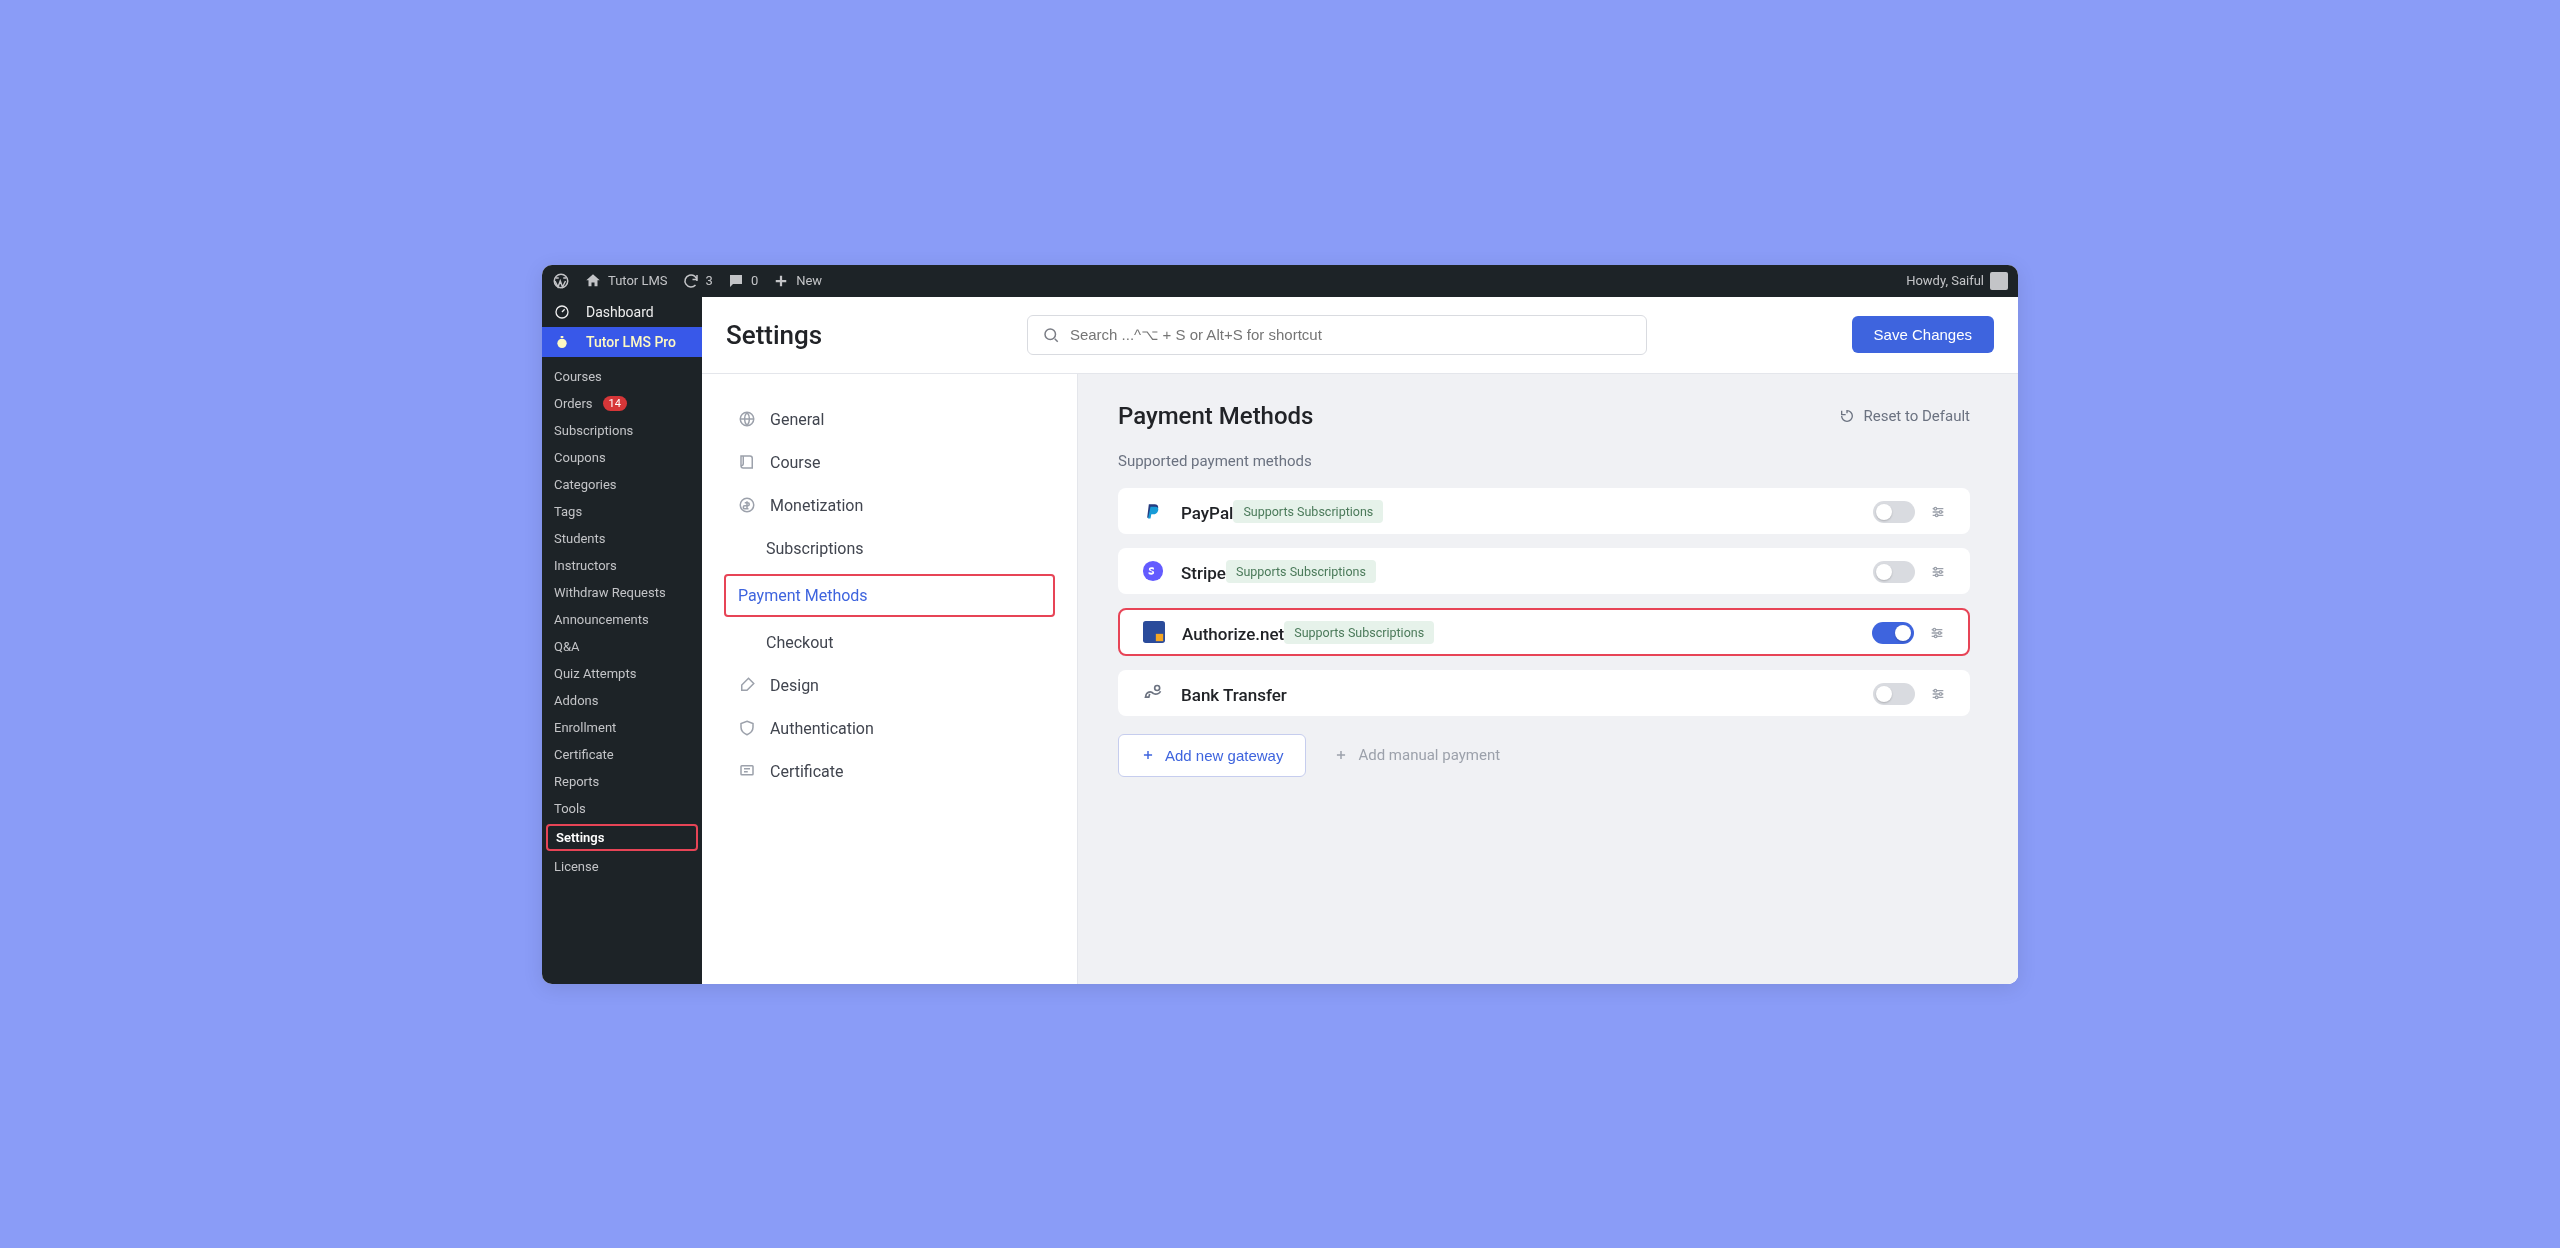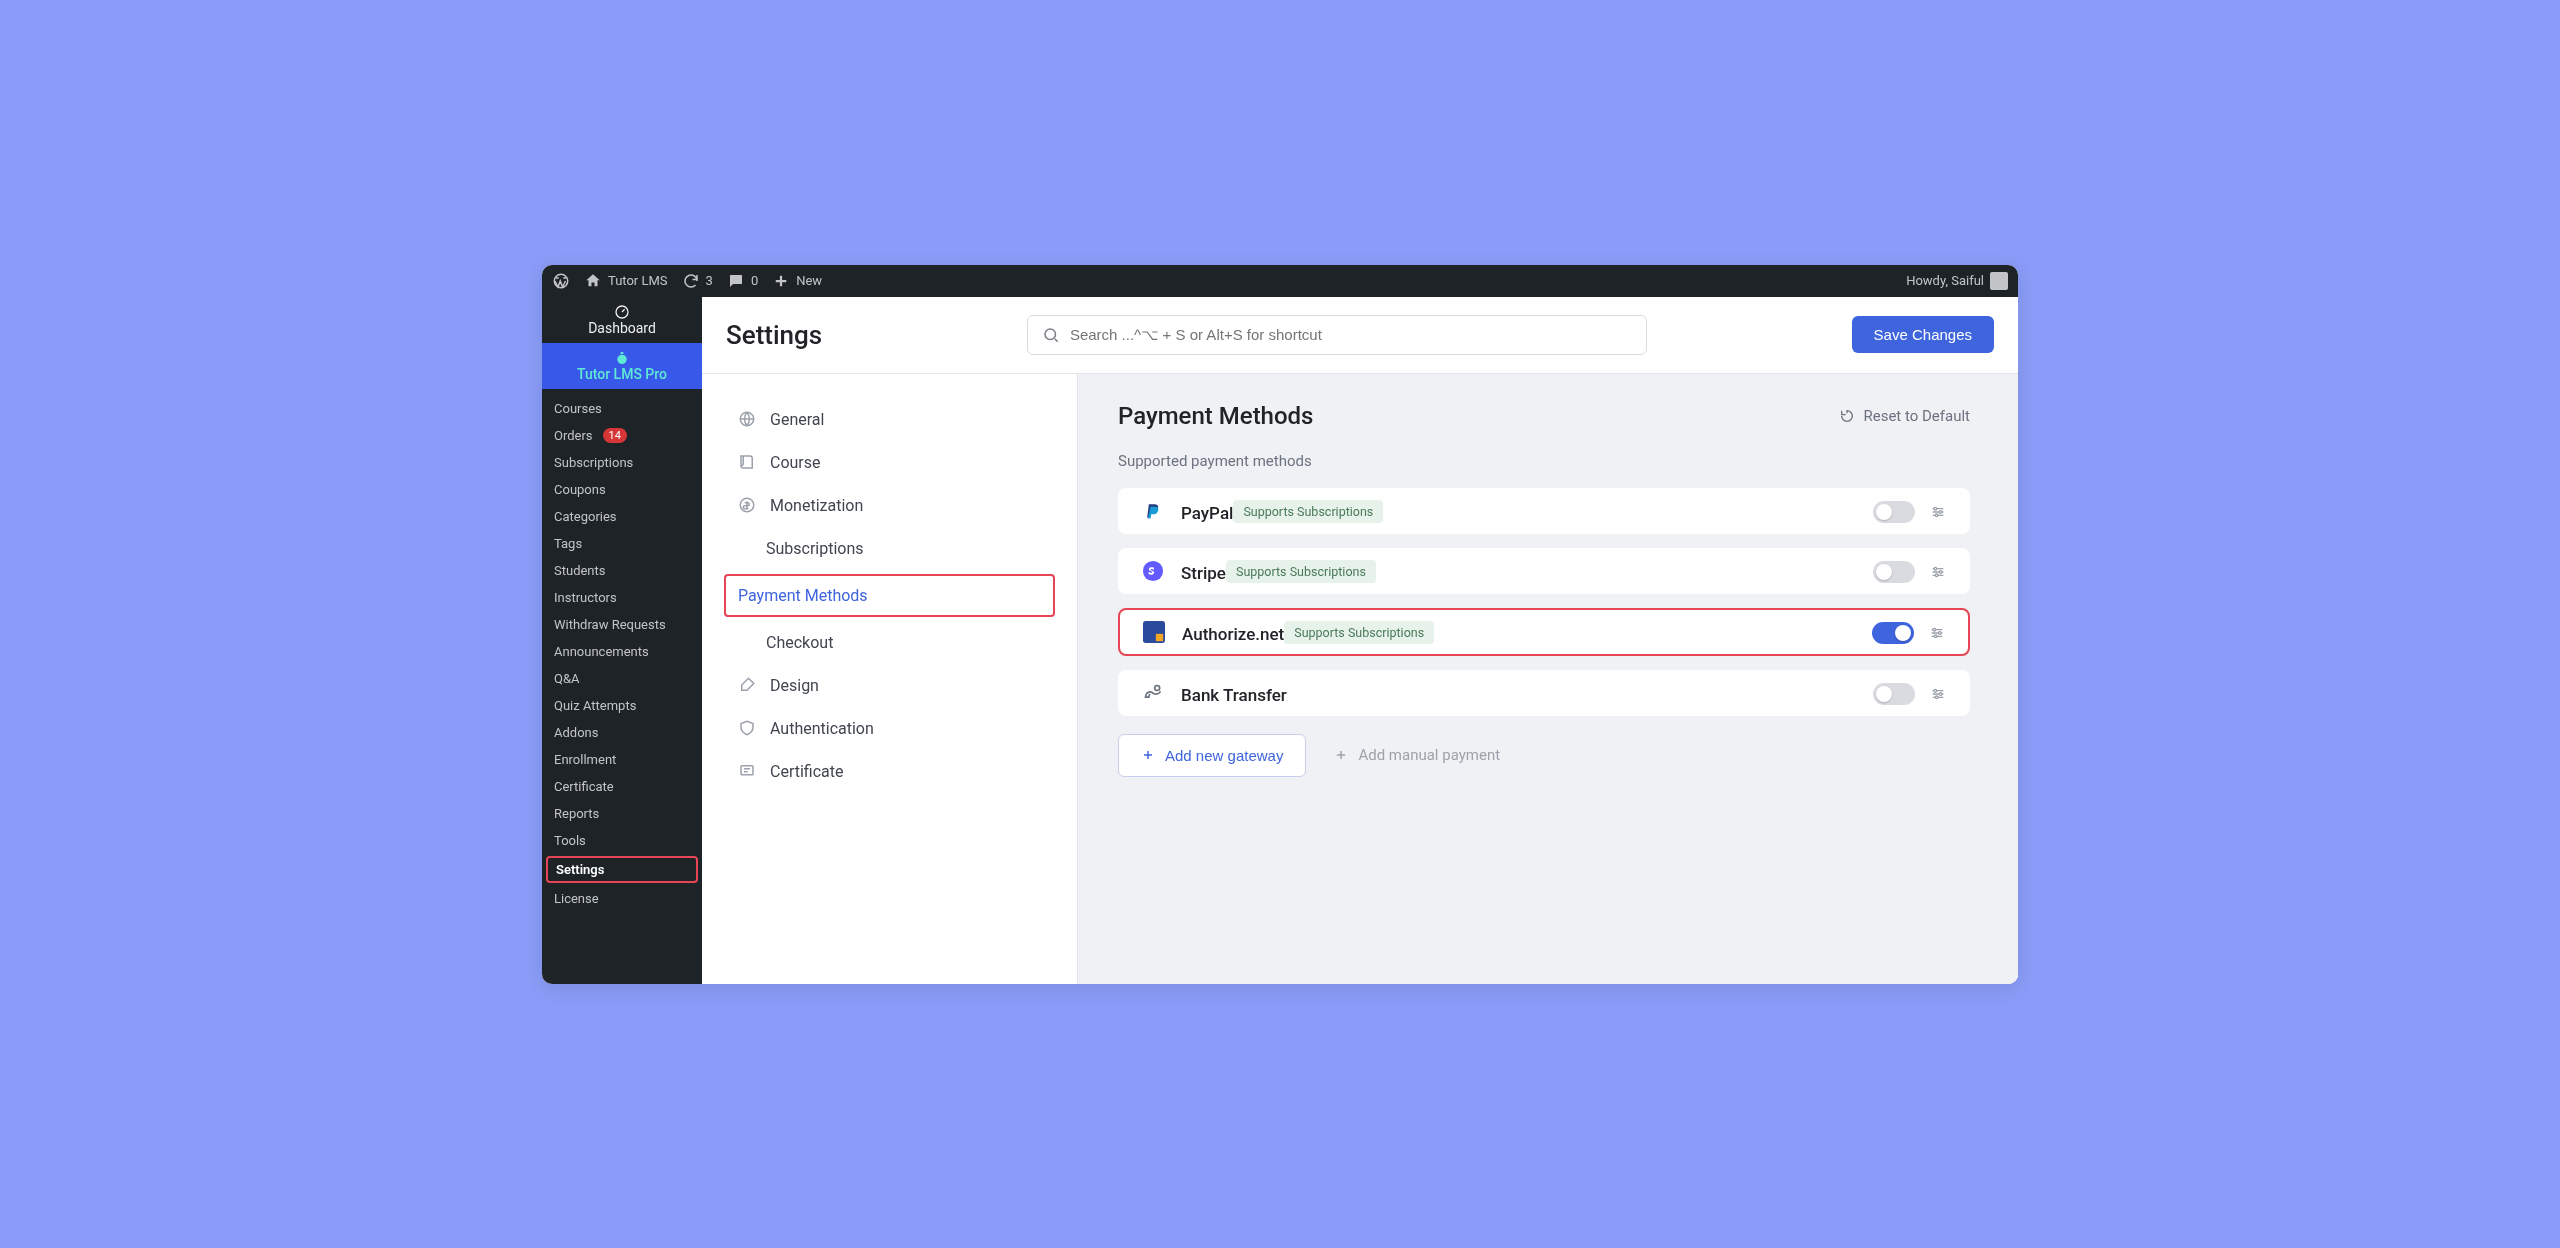--- a/index.html
+++ b/index.html
@@ -49,33 +49,32 @@
   background: #1d2327;
   color: #c3c4c7;
   font-size: 13.5px;
   display:flex;
   flex-direction:column;
 }
 .wp-menu-item {
   padding: 7px 12px;
   display: flex;
   align-items: center;
-  gap: 0;
+  gap: 16px;
   cursor: pointer;
   position: relative;
-  flex-direction: column;
 }
 .wp-menu-item.top-level {
   font-size: 14px;
   font-weight:400;
 }
 .wp-menu-item.dashboard { background: #1d2327; color:#eee;}
 .wp-menu-item.active-parent {
   background: #3858e9;
-  color: #5eead4;
+  color: #fef9c3;
   font-weight: 500;
   position: relative;
 }
 .wp-menu-item.active-parent::after {
   content:"";
   position:absolute;
   right:-8px;
   top:50%;
   transform:translateY(-50%);
   border:8px solid transparent;

